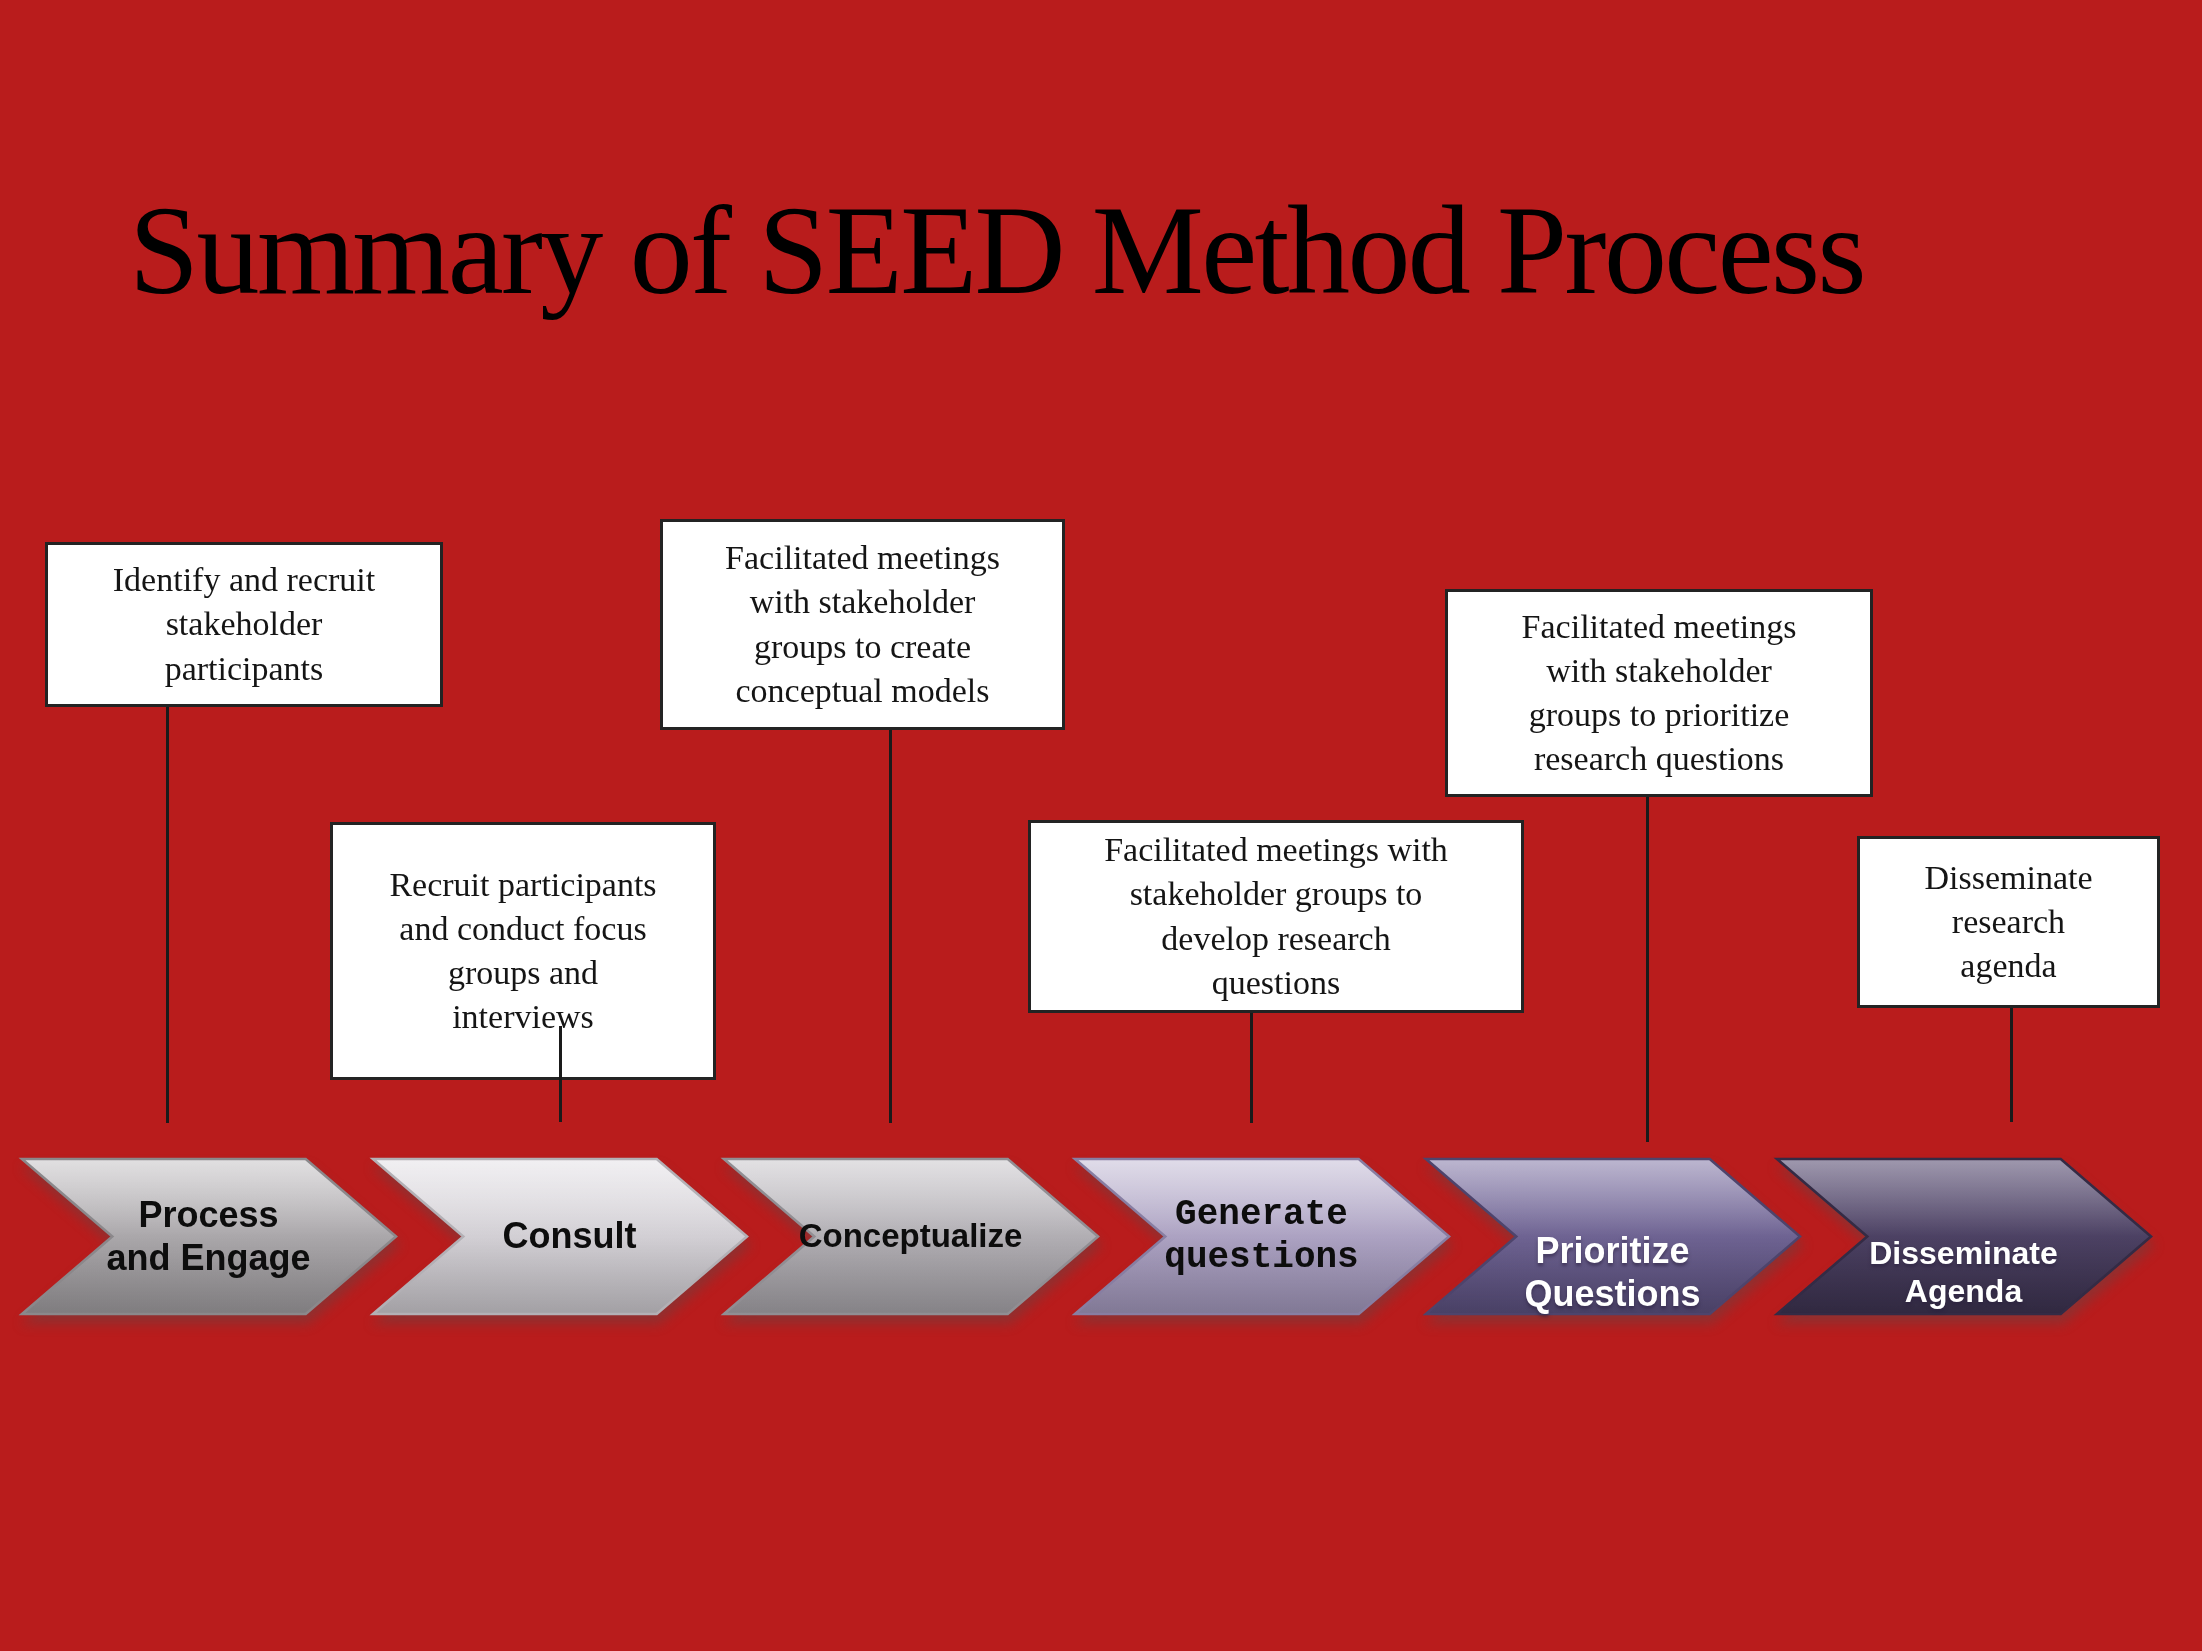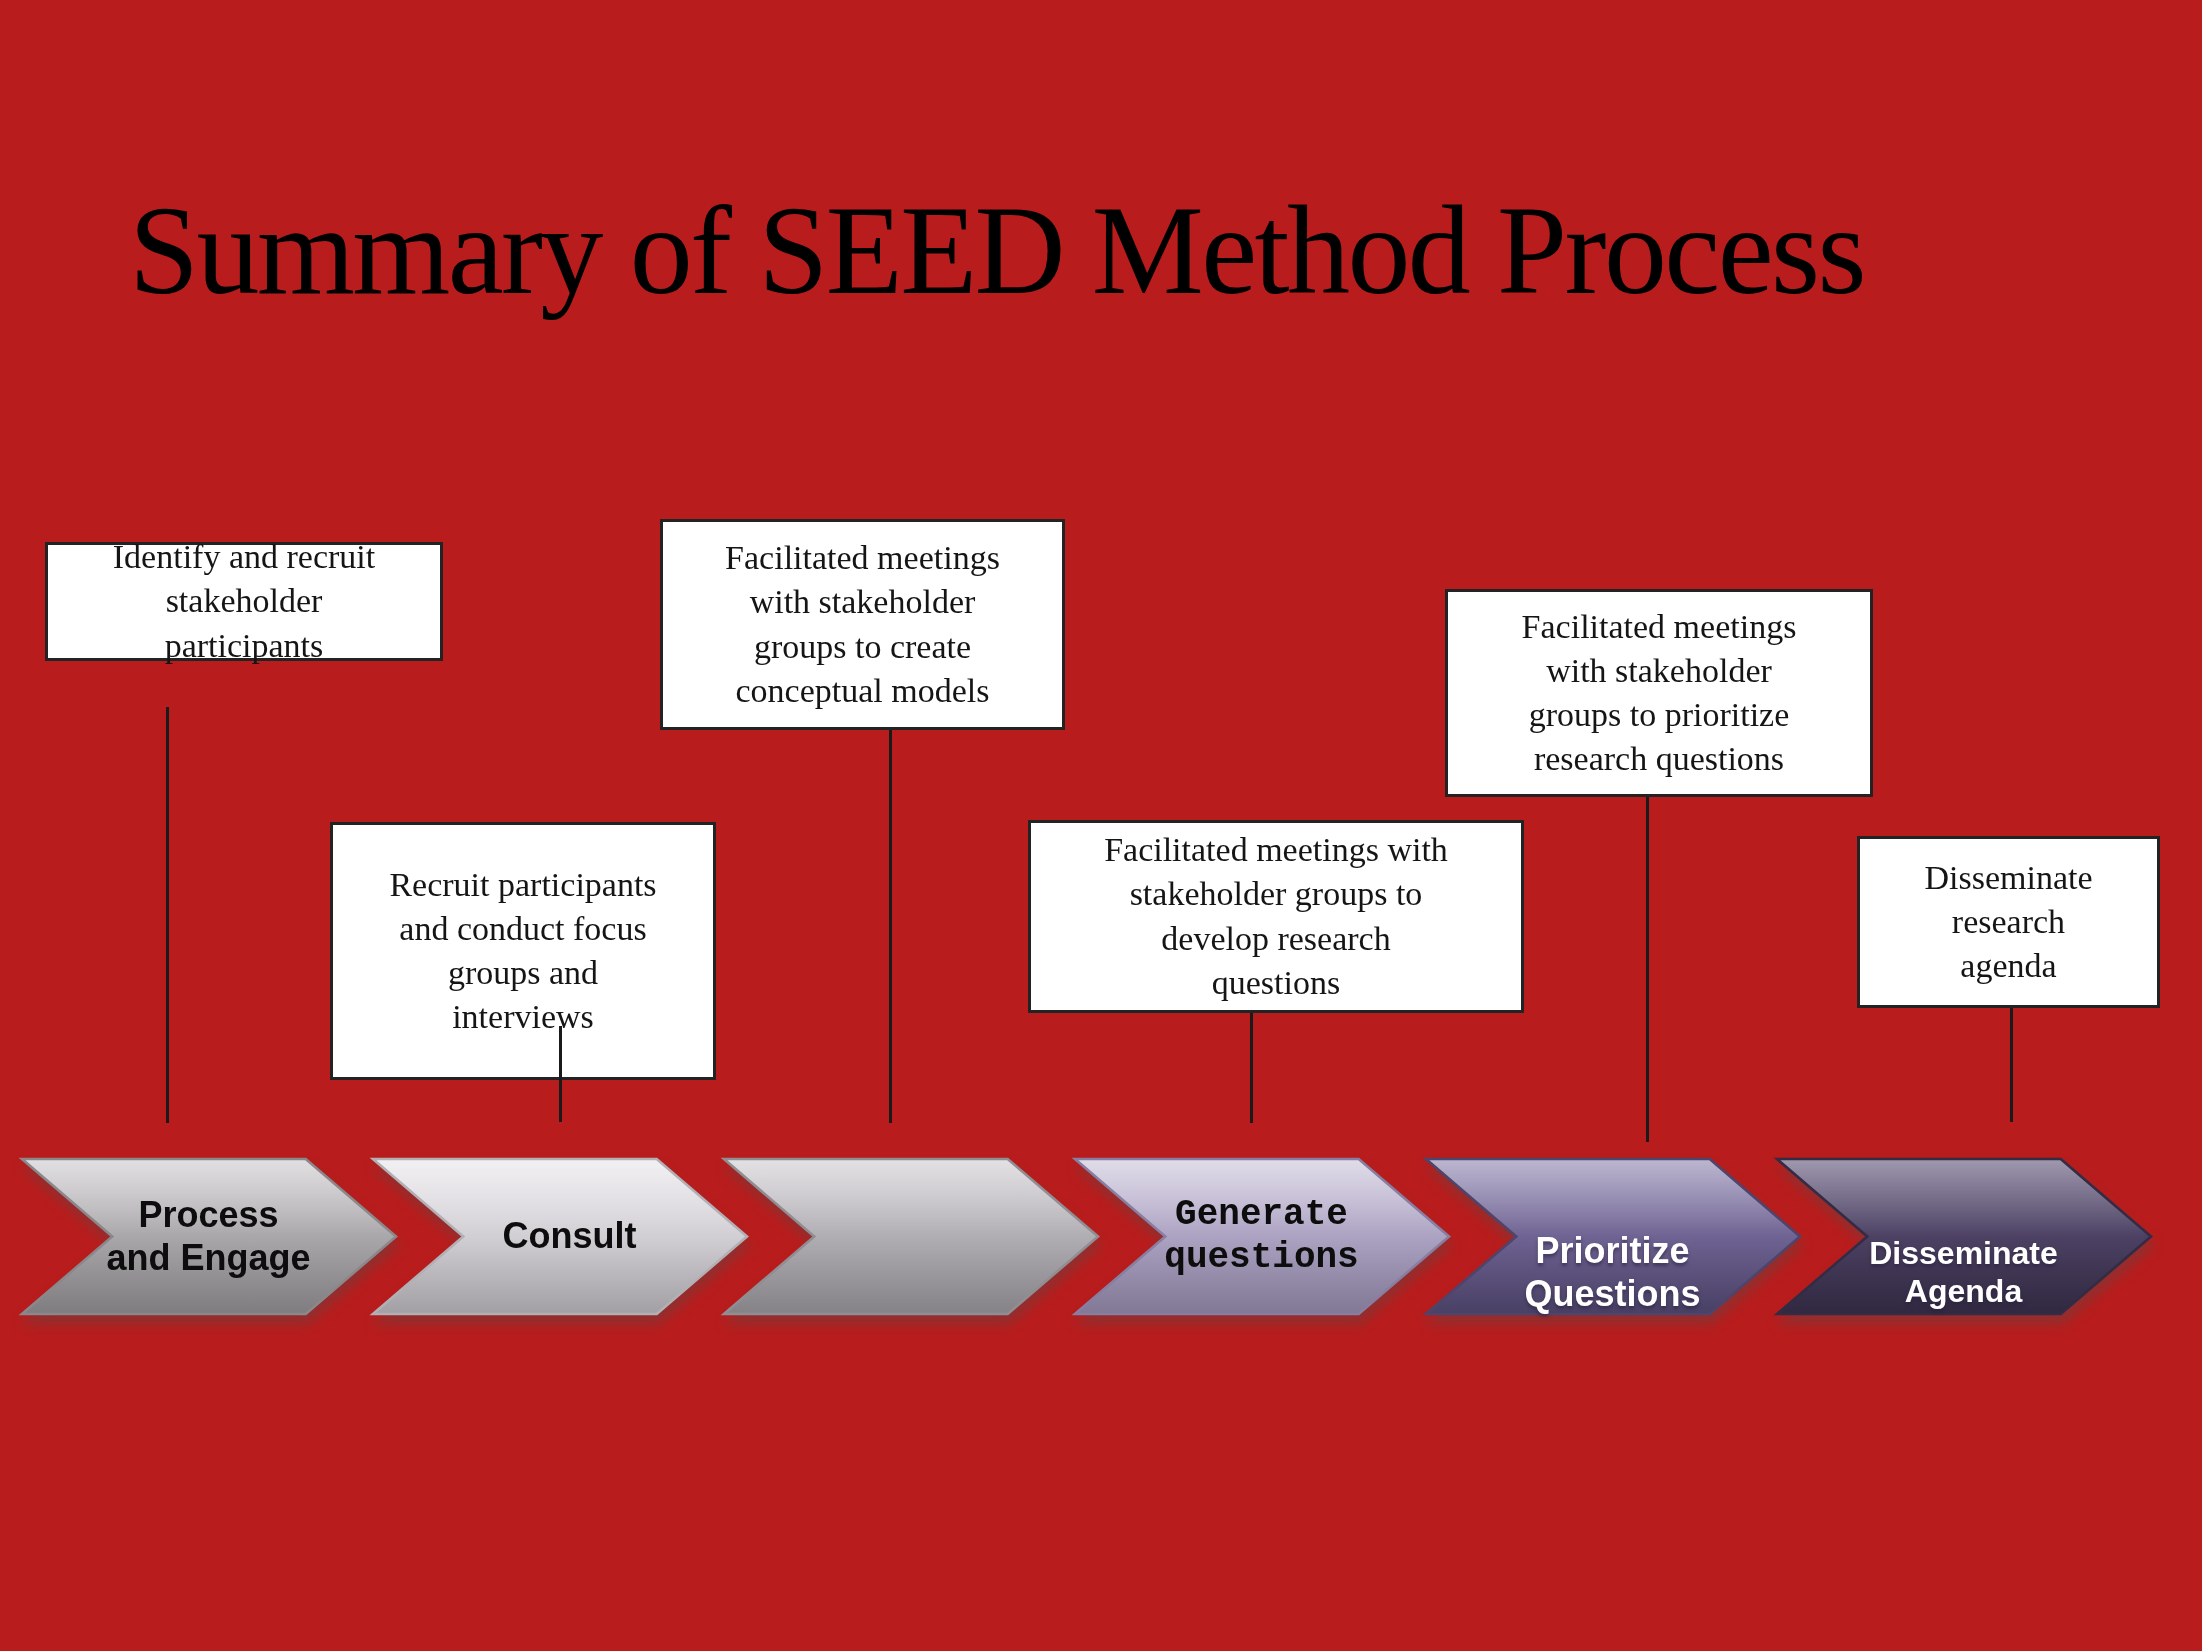--- a/index.html
+++ b/index.html
@@ -15,21 +15,21 @@
   }
 
   .desc-box{
     position:absolute;background:#ffffff;border:3.4px solid #232323;
     display:flex;align-items:center;justify-content:center;
     text-align:center;color:#151515;
     font-family:"Liberation Serif", serif;
     font-size:34px;line-height:1.3;white-space:pre-line;
     box-sizing:border-box;padding:5.2px 8.6px;
   }
-  .b1{left:45px;  top:542px; width:398px; height:119px;text-align:center;}
+  .b1{left:45px;  top:542px; width:398px; height:165px;text-align:center;}
   .b2{left:330px; top:822px; width:386px; height:258px;}
   .b3{left:660px; top:519px; width:405px; height:211px;}
   .b4{left:1028px;top:820px; width:496px; height:193px;}
   .b5{left:1445px;top:589px; width:428px; height:208px;}
   .b6{left:1857px;top:836px; width:303px; height:172px;}
 
   .connector{position:absolute;width:3.4px;background:#1a1a1a;}
   .c1{left:166px; top:707px; height:416px;}
   .c2{left:559px; top:1026px;height:96px;}
   .c3{left:889px;top:730px; height:393px;}
@@ -239,20 +239,21 @@
       <polygon points="0,0 330,0 435,90 330,180 0,180 105,90" fill="url(#g5)"></polygon>
       <polygon points="105,90 435,90 330,180 0,180" fill="url(#sh5)"></polygon>
       <polygon points="0,0 330,0 435,90 105,90" fill="url(#gl5)"></polygon>
       <polygon points="0,0 330,0 435,90 330,180 0,180 105,90" fill="none" stroke-width="3" stroke="#342b45"></polygon>
     </svg>
   </div>
 
   <div class="arrow-label label-dark l1">Process
 and Engage</div>
   <div class="arrow-label label-dark l2">Consult</div>
+  <div class="arrow-label label-dark l3">Conceptualize</div>
   <div class="arrow-label label-dark l4">Generate
 questions</div>
   <div class="arrow-label label-light l5">Prioritize
 Questions</div>
   <div class="arrow-label label-light l6">Disseminate
 Agenda</div>
 
 </div>
 
 

